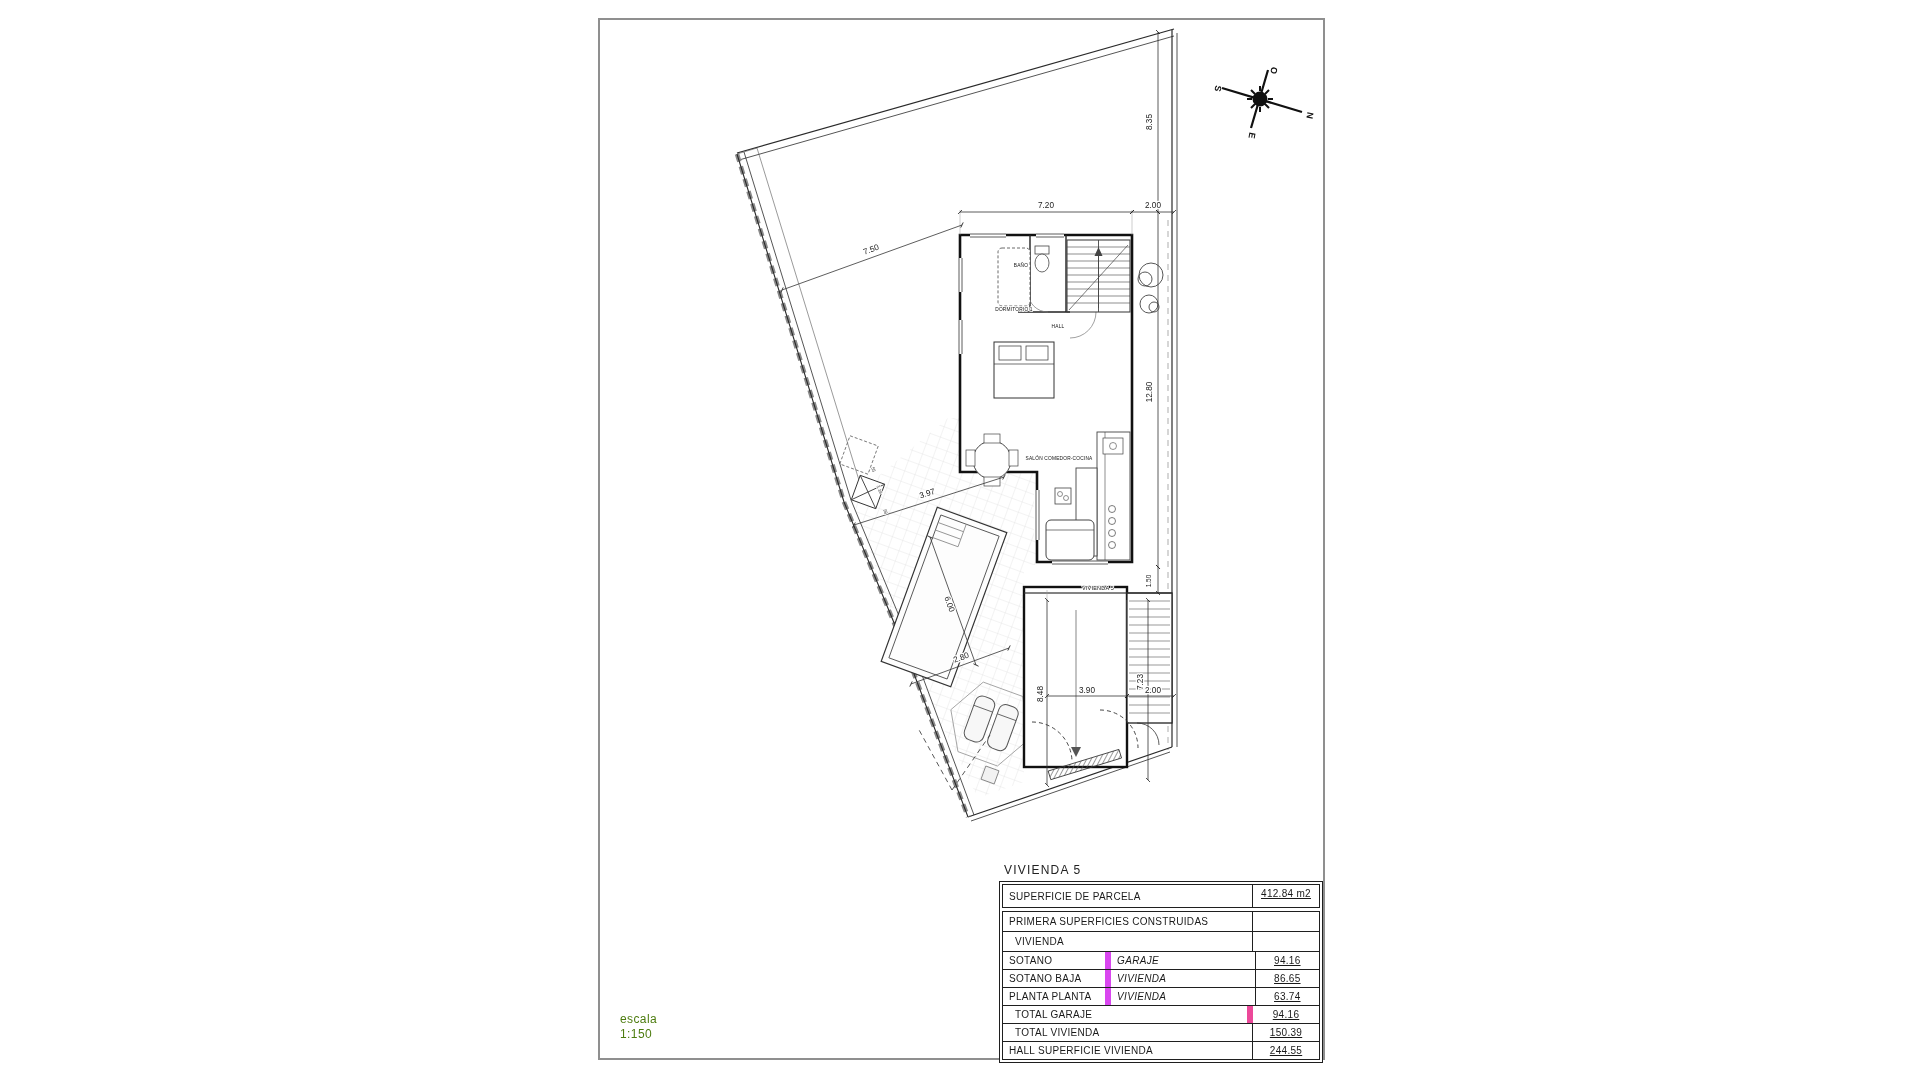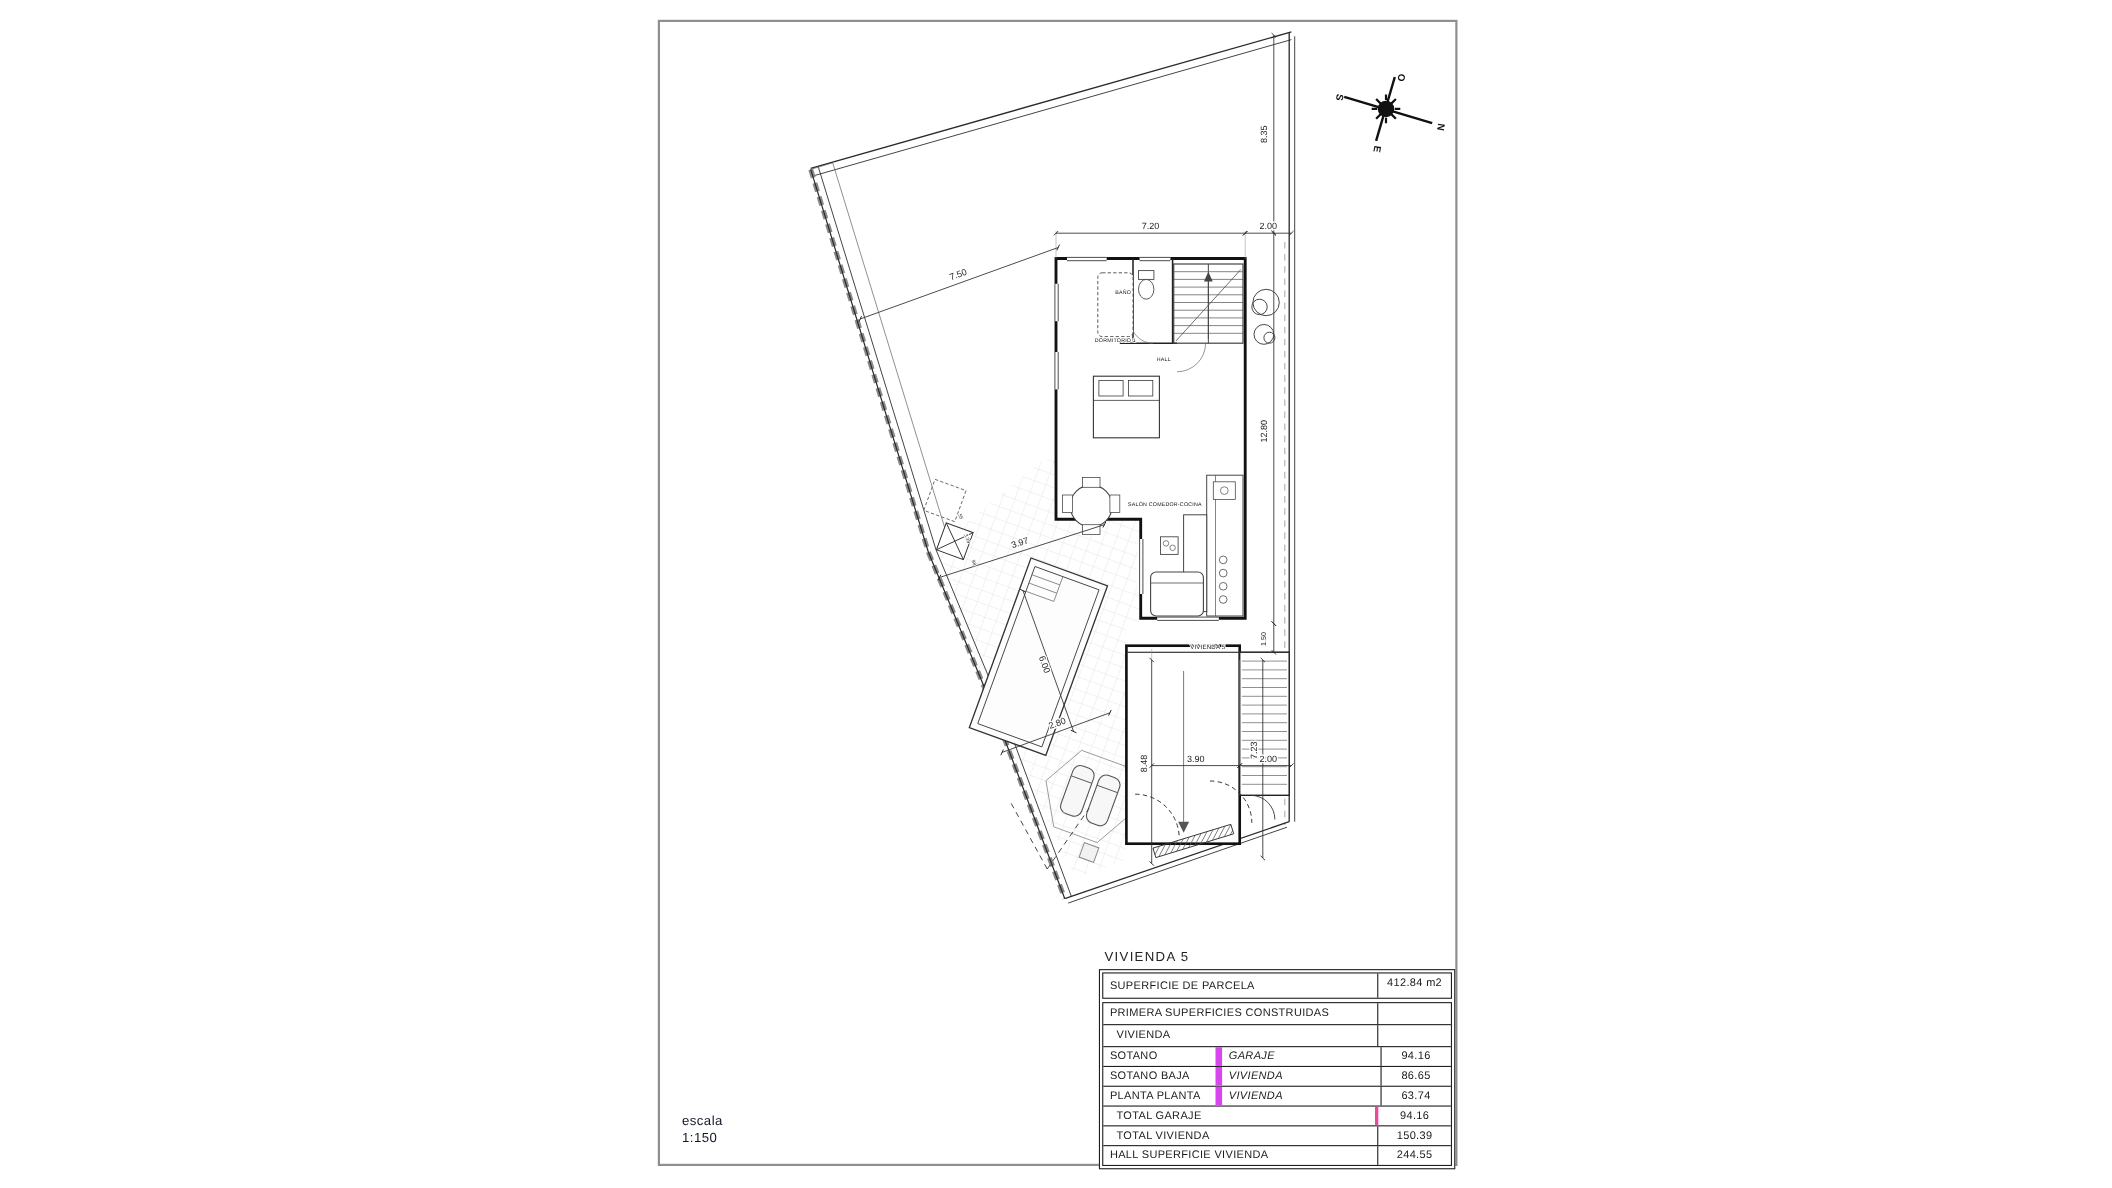--- a/index.html
+++ b/index.html
@@ -2,33 +2,33 @@
 <html><head>
 <meta charset="utf-8">
 <style>
   html,body{margin:0;padding:0;background:#fff;width:1920px;height:1080px;overflow:hidden;
     font-family:"Liberation Sans",sans-serif;}
   #stage{position:relative;width:1920px;height:1080px;background:#fff;}
   .paper{position:absolute;left:598px;top:18px;width:727px;height:1042px;
     border:2px solid #8f8f8f;box-sizing:border-box;background:#fff;}
   .plan-svg{position:absolute;left:0;top:0;}
   
-  .scale-block{position:absolute;left:20px;top:992px;color:#0f172a;font-size:12px;line-height:15px;letter-spacing:.4px;}
+  .scale-block{position:absolute;left:20px;top:992px;color:#4d7c0f;font-size:12px;line-height:15px;letter-spacing:.4px;}
   
   .summary{position:absolute;left:399px;top:843px;width:324px;color:#1a1a1a;}
   .summary .title{font-size:12px;letter-spacing:1.2px;margin:0 0 4px 5px;color:#222;}
   .tbl-outer{border:1.5px solid #1f1f1f;padding:2px;background:#fff;}
   .tbl-box{border:1px solid #1f1f1f;margin-bottom:3px;}
   .tbl-box:last-child{margin-bottom:0;}
   .row{display:flex;align-items:flex-start;border-bottom:1px solid #1f1f1f;font-size:10px;letter-spacing:.3px;}
   .row:last-child{border-bottom:none;}
   .c-name{width:100px;padding:3px 0 3px 6px;border-right:6px solid #d946ef;align-self:stretch;display:flex;align-items:center;}
   .c-mid{width:143px;padding:3px 0 3px 6px;border-right:1px solid #1f1f1f;align-self:stretch;display:flex;align-items:center;font-style:italic;}
   .c-wide{flex:1;padding:3px 0 3px 6px;border-right:1px solid #1f1f1f;align-self:stretch;display:flex;align-items:center;}
-  .c-val{width:66px;text-align:center;padding:3px 0;}
+  .c-val{width:66px;text-align:center;padding:3px 0;text-decoration:underline;}
   .r-tall{min-height:16px;}
   .indent{padding-left:12px;}
   text{font-family:"Liberation Sans",sans-serif;fill:#222;}
   .dim-t{font-size:8.2px;paint-order:stroke;stroke:#fff;stroke-width:2.5px;fill:#1c1c1c;}
   .dim-s{font-size:6.5px;paint-order:stroke;stroke:#fff;stroke-width:2px;fill:#1c1c1c;}
   .tiny-t{font-size:4.5px;paint-order:stroke;stroke:#fff;stroke-width:1.5px;fill:#333;}
   .room-t{font-size:4.8px;letter-spacing:.2px;fill:#111;paint-order:stroke;stroke:#fff;stroke-width:1.5px;}
   .compass-t{font-size:9px;font-weight:bold;fill:#111;}
 </style>
 </head>
@@ -279,21 +279,21 @@
           <div class="c-name">SOTANO BAJA</div>
           <div class="c-mid">VIVIENDA</div>
           <div class="c-val">86.65</div>
         </div>
         <div class="row r-tall">
           <div class="c-name">PLANTA PLANTA</div>
           <div class="c-mid">VIVIENDA</div>
           <div class="c-val">63.74</div>
         </div>
         <div class="row r-tall">
-          <div class="c-wide indent" style="border-right:3px solid #ec4899">TOTAL GARAJE</div>
+          <div class="c-wide indent" style="border-right:6px solid #ec4899">TOTAL GARAJE</div>
           <div class="c-val">94.16</div>
         </div>
         <div class="row r-tall">
           <div class="c-wide indent" style="border-right:1px solid #1f1f1f">TOTAL VIVIENDA</div>
           <div class="c-val">150.39</div>
         </div>
         <div class="row r-tall">
           <div class="c-wide">HALL SUPERFICIE VIVIENDA</div>
           <div class="c-val">244.55</div>
         </div>

